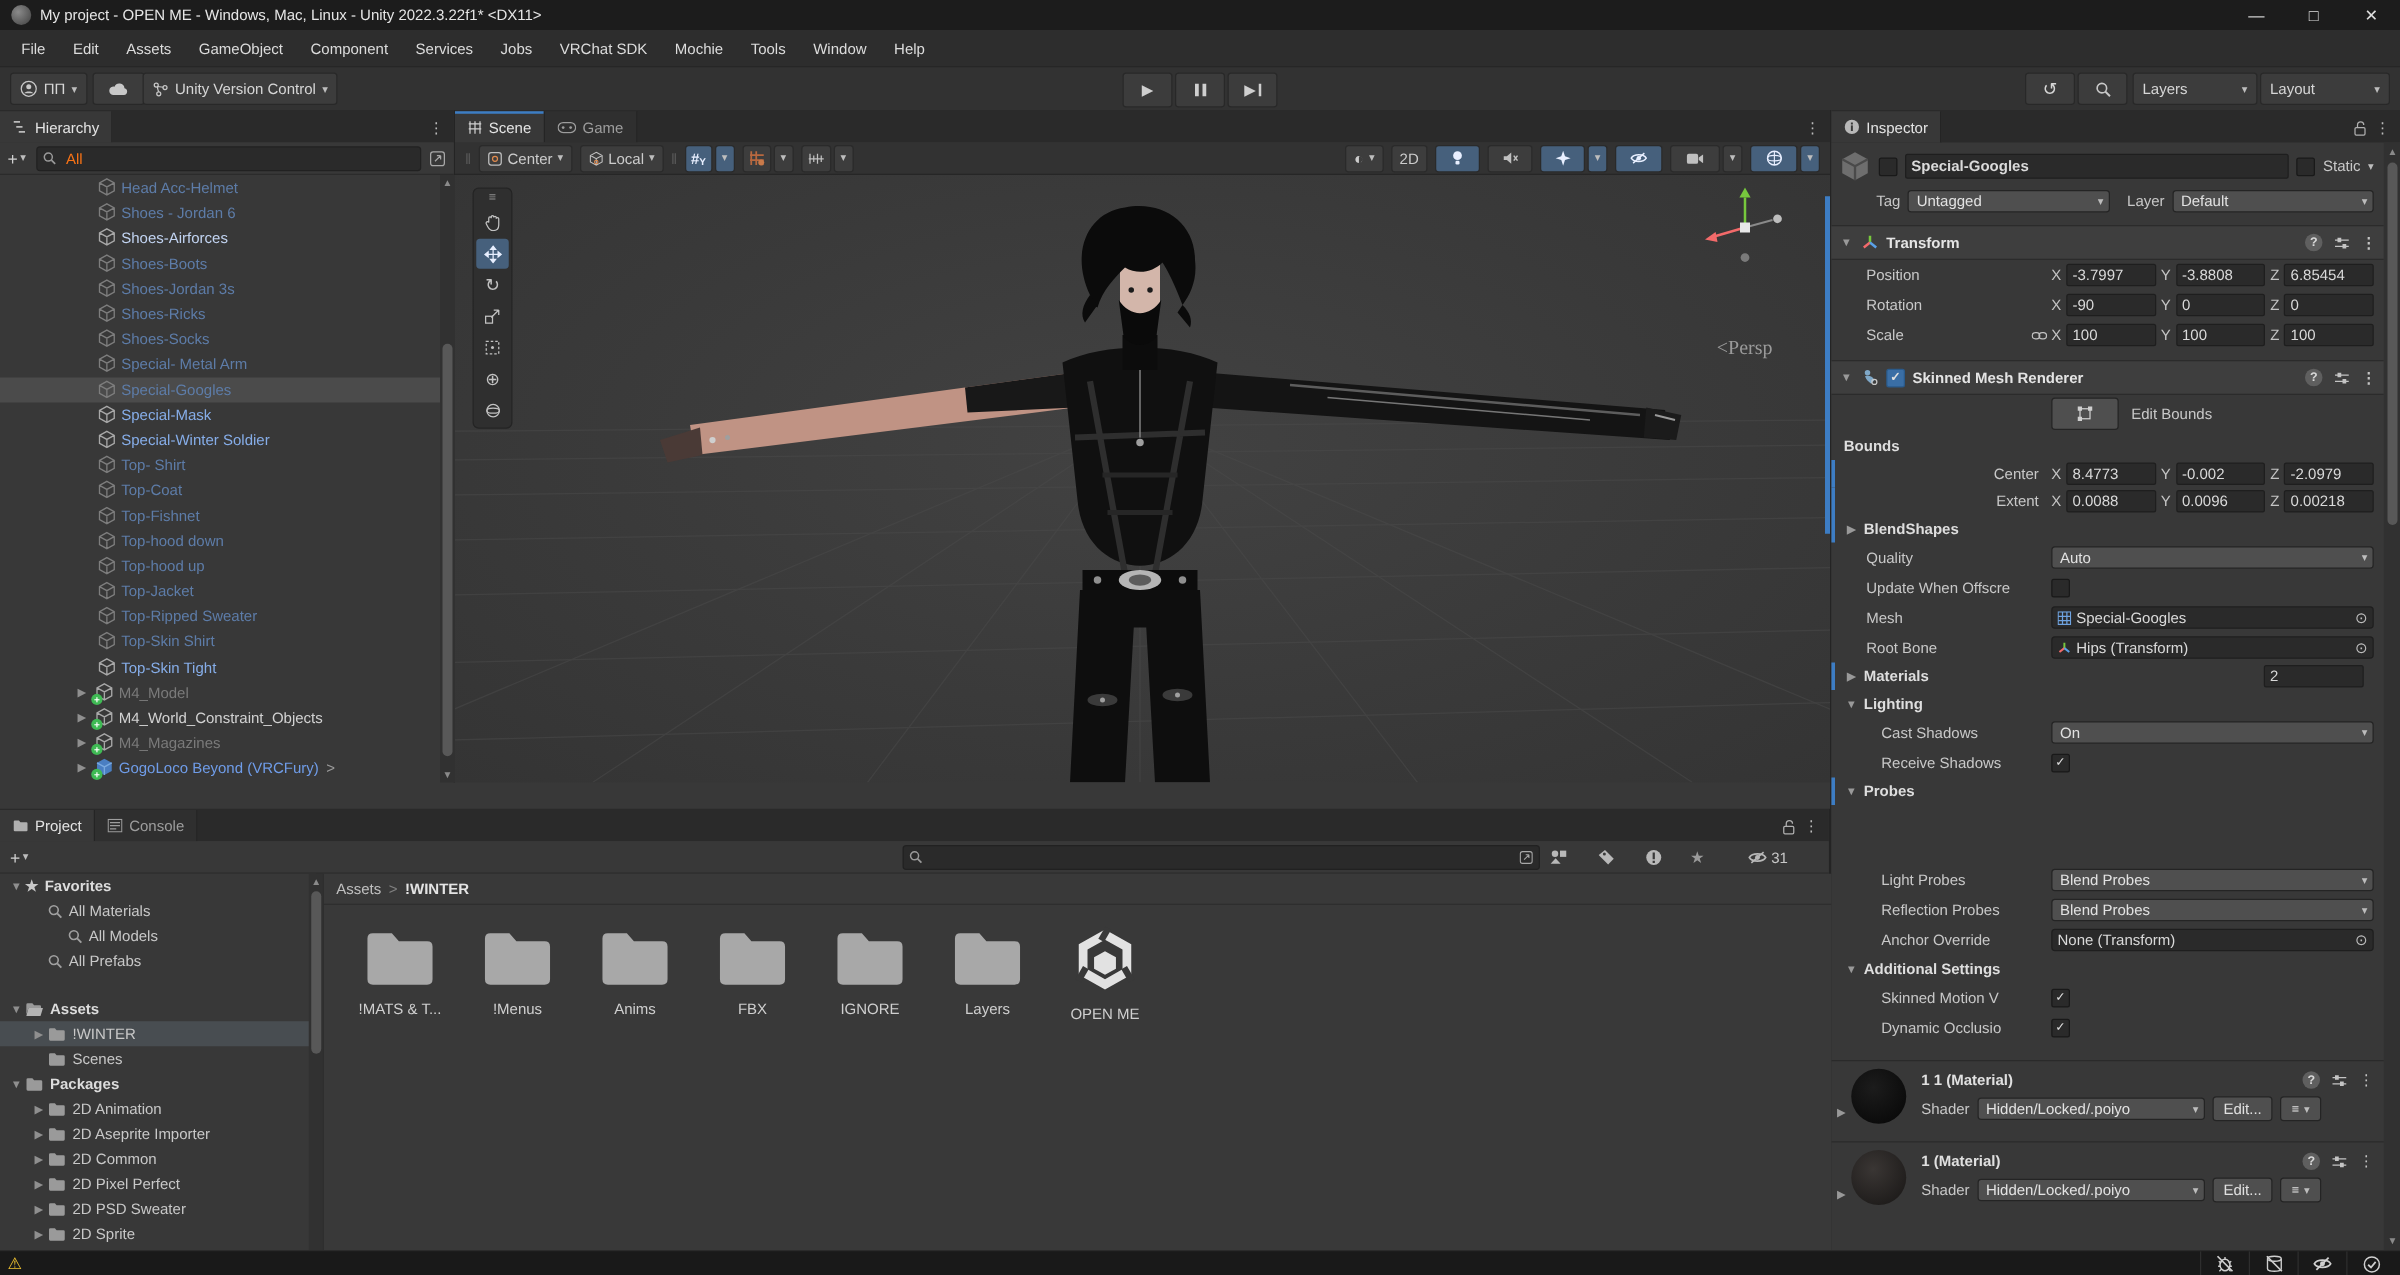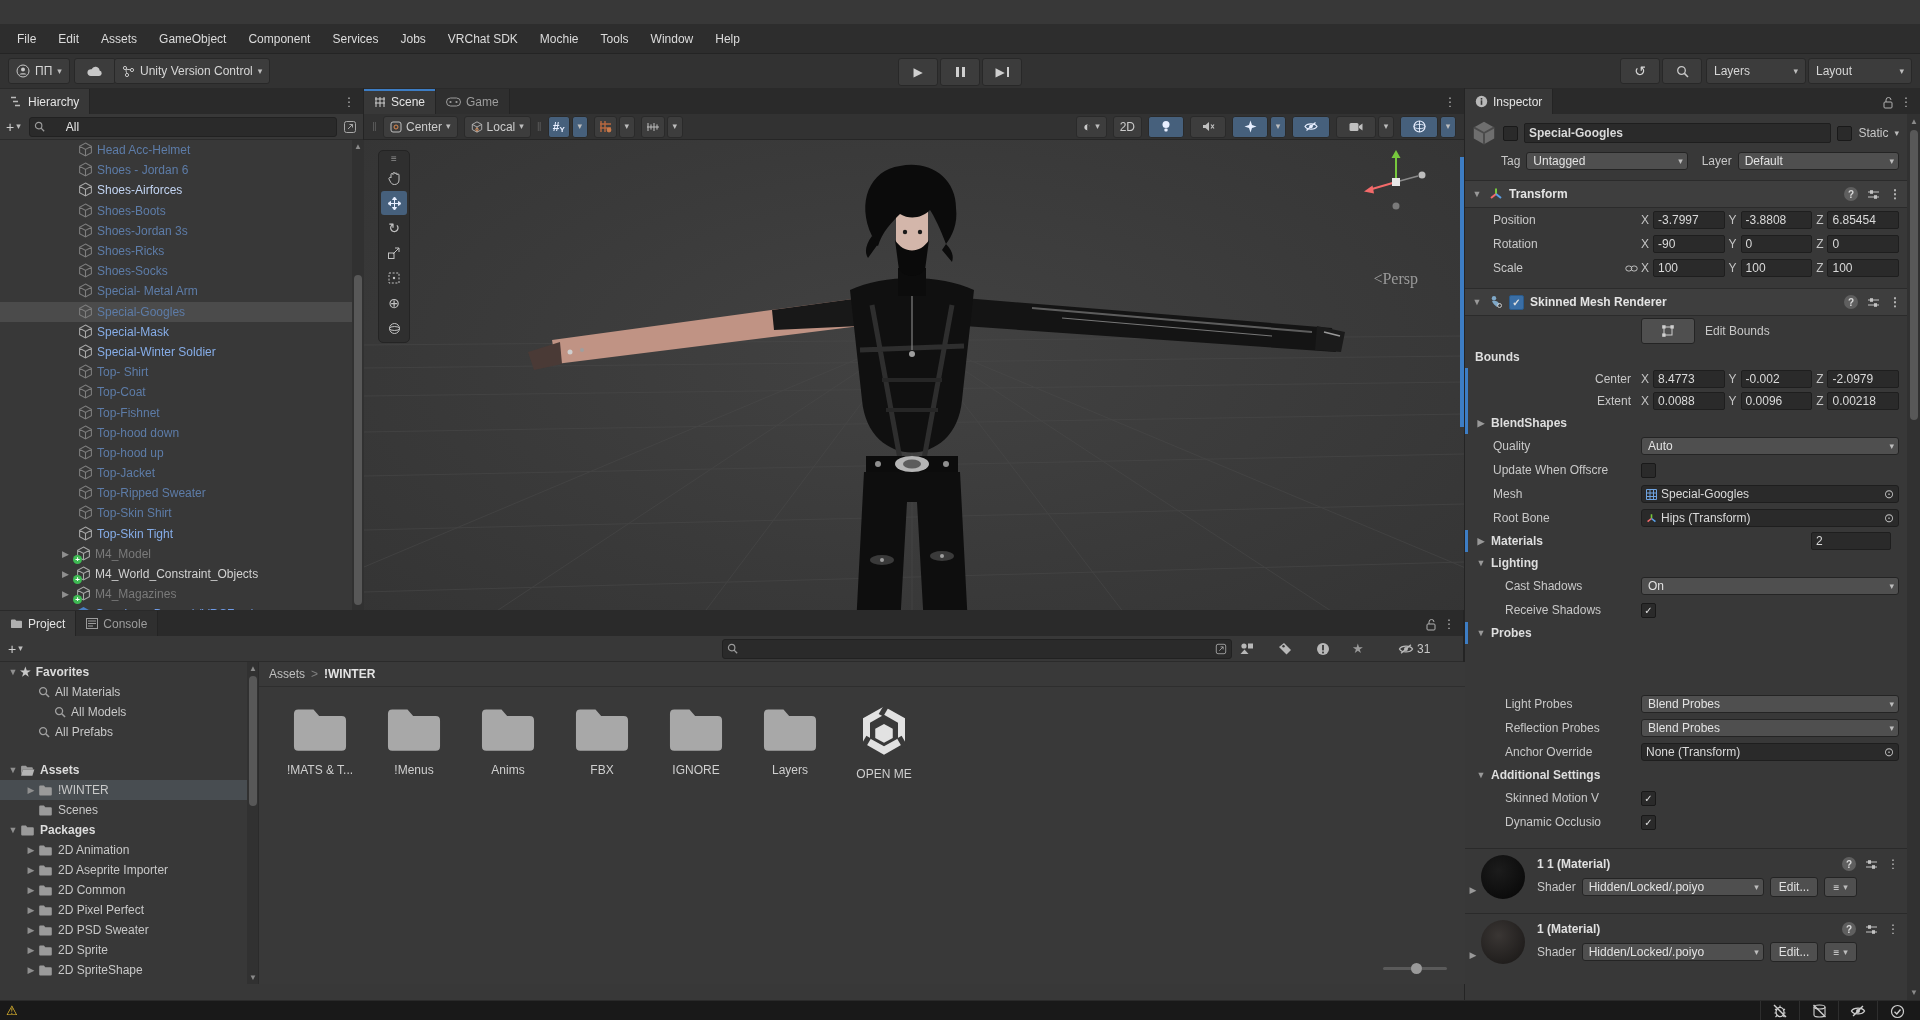--- a/index.html
+++ b/index.html
@@ -40,21 +40,21 @@
        color:#9d9d9d;border-right:1px solid #242424;}
   .tab.active{background:#383838;color:#e4e4e4;}
   .tab.focused{box-shadow:inset 0 2px 0 #3d7dc4;}
 
   
   #hier-panel{position:absolute;left:0;top:88px;width:364px;height:538px;background:#383838;
               border-right:1px solid #242424;box-sizing:border-box;}
   #hier-toolbar{position:absolute;left:0;top:26px;width:100%;height:26px;background:#383838;
                 border-bottom:1px solid #2b2b2b;display:flex;align-items:center;padding:0 6px;box-sizing:border-box;}
   .searchbox{background:#2a2a2a;border:1px solid #212121;border-radius:3px;height:18px;
-             display:flex;align-items:center;padding:0 4px;gap:21px;color:#e5e5e5;flex:1;}
+             display:flex;align-items:center;padding:0 4px;gap:8px;color:#f97316;flex:1;}
   #hier-rows{position:absolute;left:0;top:52px;width:352px;height:486px;overflow:hidden;}
   .hrow{height:20.2px;display:flex;align-items:center;padding-left:78px;white-space:nowrap;}
   .hrow.selected{background:#4b4b4b;}
   .hrow .arrow{width:14px;margin-left:-16px;color:#8f8f8f;font-size:9px;flex:none;}
   .hrow .cube{width:16px;height:16px;margin-right:3px;position:relative;flex:none;}
   .hrow .badge{position:absolute;left:-3px;bottom:-2px;width:9px;height:9px;border-radius:50%;
                background:#3fba54;color:#fff;font-size:8px;line-height:9px;text-align:center;font-weight:bold;}
   .c-dim{color:#5d7ca8;} .c-bright{color:#86ade8;} .c-light{color:#c2d4f2;}
   .c-gray{color:#7a7a7a;} .c-white{color:#d2d2d2;} .c-blue{color:#6f9ce8;}
   .open-arrow{color:#9a9a9a;margin-left:6px;}
@@ -110,21 +110,21 @@
   .help{width:14px;height:14px;border-radius:50%;background:#5f5f5f;color:#d8d8d8;font-size:10px;
         font-weight:bold;display:flex;align-items:center;justify-content:center;}
   .ovr{position:absolute;left:0;width:3px;background:#3d7dc4;}
   .mat-block{border-top:1px solid #2a2a2a;padding:6px 8px 8px 8px;position:relative;margin-top:6px;}
   .mat-prev{width:44px;height:44px;border-radius:50%;background:radial-gradient(circle at 40% 35%,#1c1c1c,#050505);}
   .mat-prev.tex{background:radial-gradient(circle at 40% 35%,#3a3634,#171514);}
   .ebtn{background:#4f4f4f;border:1px solid #242424;border-radius:3px;height:18px;
         display:flex;align-items:center;justify-content:center;padding:0 8px;color:#e0e0e0;}
 
   
-  #proj-panel{position:absolute;left:0;top:610px;width:1464px;height:374px;background:#383838;
+  #proj-panel{position:absolute;left:0;top:647px;width:1464px;height:374px;background:#383838;
               border-right:1px solid #242424;box-sizing:border-box;}
   #proj-toolbar{position:absolute;left:0;top:26px;width:100%;height:26px;border-bottom:1px solid #2b2b2b;
                 display:flex;align-items:center;padding:0 8px;box-sizing:border-box;background:#383838;}
   #proj-tree{position:absolute;left:0;top:52px;width:253px;height:322px;overflow:hidden;background:#383838;}
   .trow{height:20px;display:flex;align-items:center;white-space:nowrap;}
   .trow.selected{background:#484d51;}
   .trow .arrow{width:14px;color:#8f8f8f;font-size:9px;text-align:center;flex:none;}
   .trow .ticon{margin-right:5px;}
   .trow.bold{color:#dcdcdc;font-weight:bold;}
   #proj-content{position:absolute;left:258px;top:52px;width:1206px;height:322px;background:#393939;
@@ -143,20 +143,28 @@
              padding-left:6px;box-sizing:border-box;white-space:nowrap;overflow:hidden;}
   #status-icons{position:absolute;right:4px;top:0;height:20px;display:flex;align-items:center;}
   #status-icons .sic{width:38px;height:20px;display:flex;align-items:center;justify-content:center;
              border-left:1px solid #2e2e2e;color:#cfcfcf;}
 </style>
 </head>
 <body>
 
 <div id="app">
 
+  <div id="titlebar">
+    <span class="t-icon"></span>
+    <span>My project - OPEN ME - Windows, Mac, Linux - Unity 2022.3.22f1* &lt;DX11&gt;</span>
+    <span style="flex:1"></span>
+    <span class="wbtn">—</span>
+    <span class="wbtn">□</span>
+    <span class="wbtn" id="win-close">✕</span>
+  </div>
 
   <div id="menubar">
       <span class="menu-item">File</span>
       <span class="menu-item">Edit</span>
       <span class="menu-item">Assets</span>
       <span class="menu-item">GameObject</span>
       <span class="menu-item">Component</span>
       <span class="menu-item">Services</span>
       <span class="menu-item">Jobs</span>
       <span class="menu-item">VRChat SDK</span>

